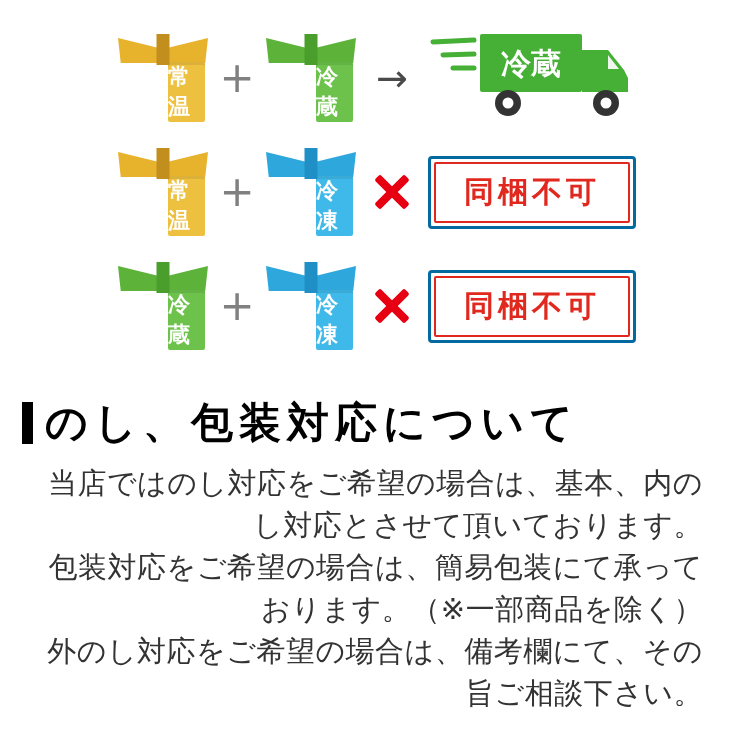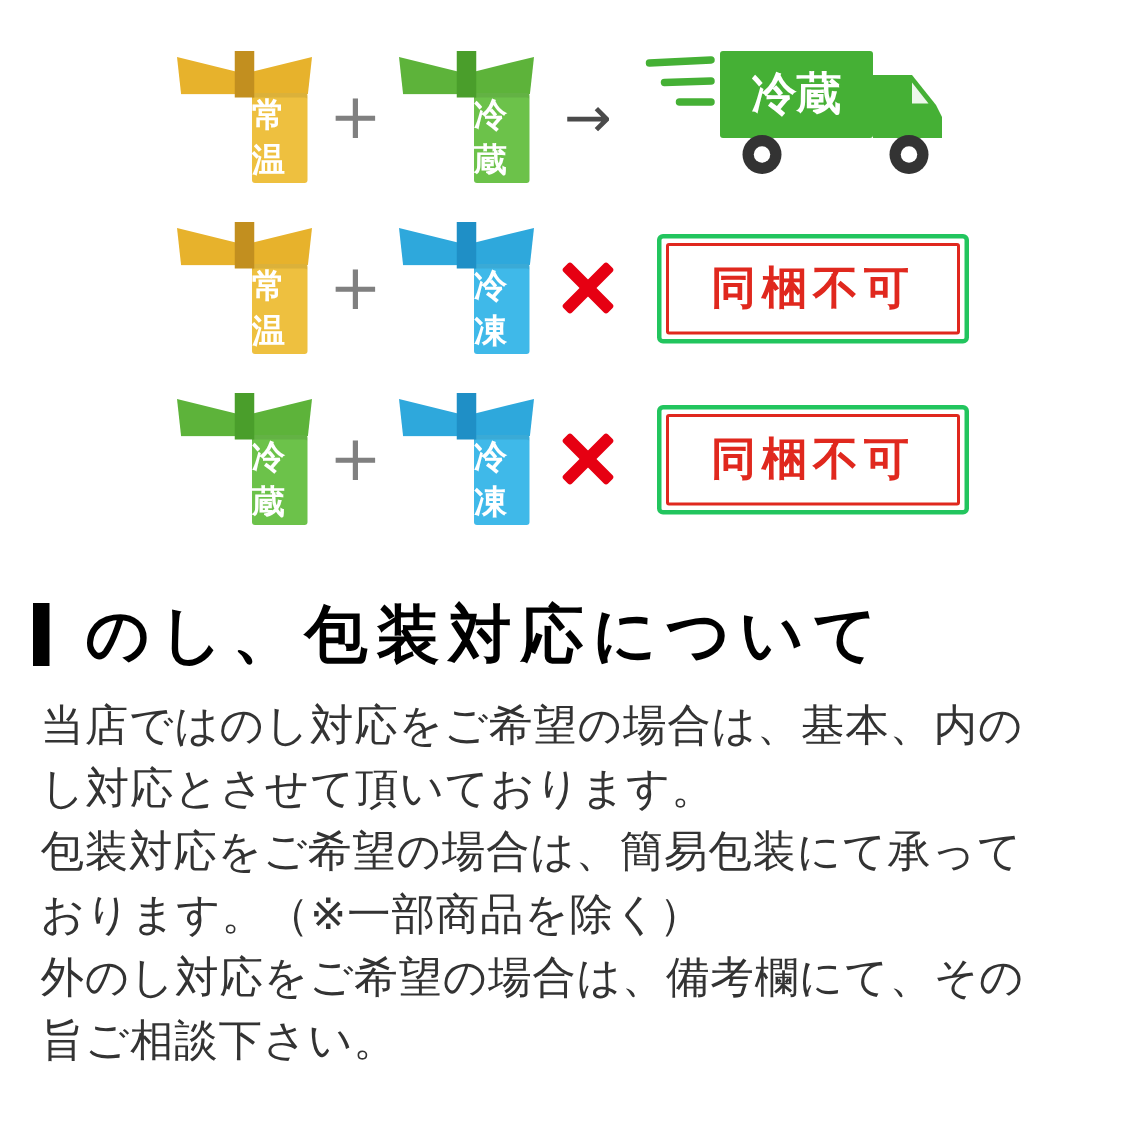--- a/index.html
+++ b/index.html
@@ -73,52 +73,52 @@
 
   
   .truck-wrap { margin-left: 2px; flex: 0 0 auto; }
   .truck-label-text {
     font-family: "DejaVu Sans", "Liberation Sans", sans-serif;
     font-weight: bold;
   }
 
   
   .stamp {
-    margin-left: 10px; flex: 0 0 auto;
-    border: 3px solid #22c55e; border-radius: 4px; padding: 3px;
+    flex: 0 0 auto;
+    border: 3px solid #0369a1; border-radius: 4px; padding: 3px;
     background: #fff;
   }
   .stamp-inner {
     border: 2px solid #e0281e; border-radius: 2px;
     padding: 8px 28px;
     color: #e0281e; font-size: 30px; font-weight: bold;
     letter-spacing: 4px; white-space: nowrap;
   }
 
   
   .noshi-section { margin-top: 48px; }
   .section-heading {
-    display: flex; align-items: center; padding-left: 22px; gap: 12px;
+    display: flex; align-items: center; padding-left: 22px;
   }
   .heading-bar {
     width: 11px; height: 42px; background: #000000;
     margin-right: 12px; flex: 0 0 auto;
   }
   .heading-text {
     font-size: 42px; color: #000000; font-weight: 600;
     letter-spacing: 6px; line-height: 1.1; white-space: nowrap;
   }
   .section-body {
     margin-top: 16px; padding-left: 27px;
     width: 703px;
   }
   .section-body p {
     margin: 0; font-size: 29px; color: #333333;
     line-height: 1.45; letter-spacing: 0.5px;
-    overflow-wrap: anywhere; word-break: break-all;
+    overflow-wrap: anywhere; word-break: break-all; text-align: right;
   }
 </style>
 </head>
 <body>
 
 <div class="diagram">
 
   <div class="diagram-row">
     <div class="box yellow">
       <div class="box-flap-l"></div>

